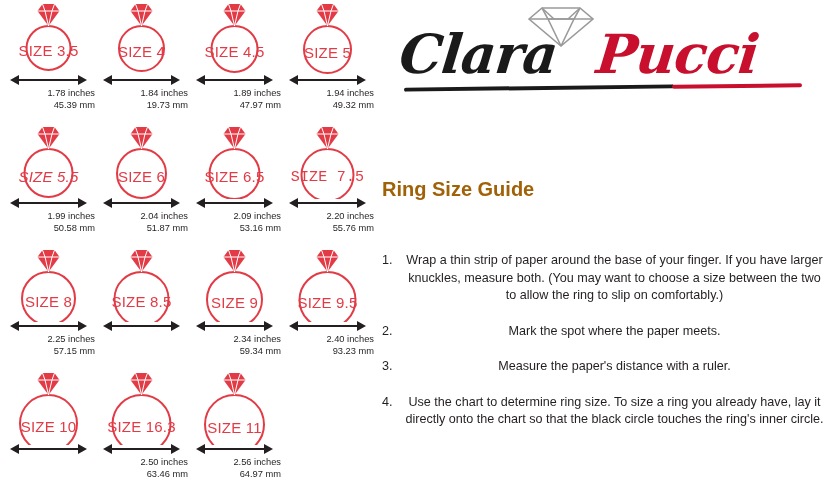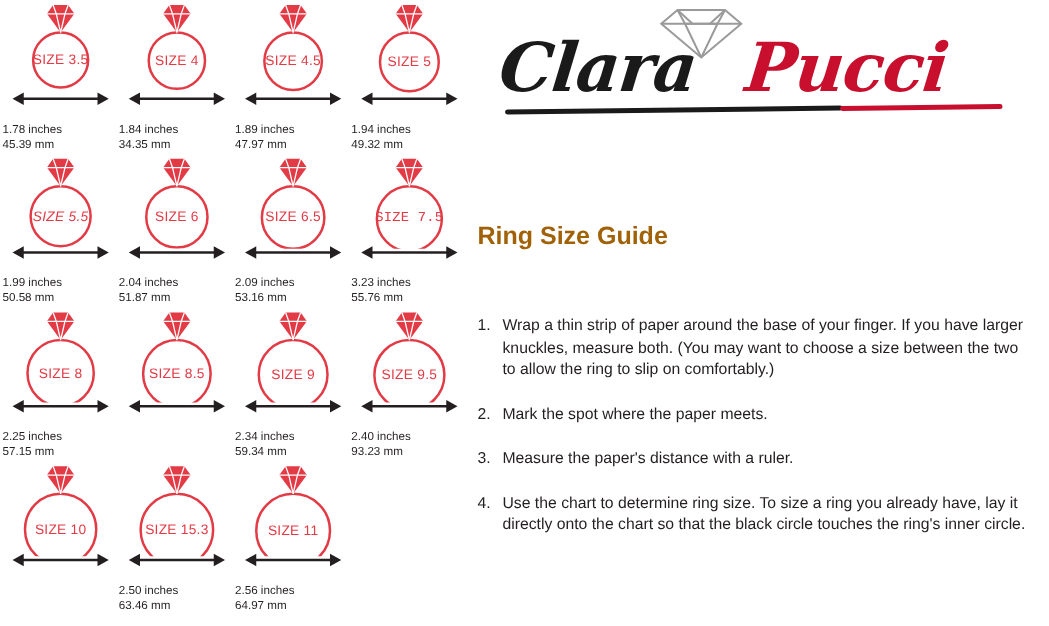--- a/index.html
+++ b/index.html
@@ -49,38 +49,38 @@
     position: absolute;
     left: 0;
     top: 0;
   }
   .size-label {
     position: absolute;
     left: 0;
     top: 38px;
     width: 93px;
     text-align: center;
-    font-size: 11px;
+    font-size: 15px;
     color: #e23b46;
     letter-spacing: .2px;
     font-family: "Liberation Sans", sans-serif;
   }
   .arrow-row {
     position: absolute;
     left: 0;
     top: 70px;
     width: 93px;
     height: 12px;
   }
   .measures {
     position: absolute;
     left: 0;
-    top: 96px;
+    top: 86px;
     width: 93px;
-    text-align: left;
+    text-align: right;
     line-height: 11.5px;
     font-size: 9.3px;
     color: #231f20;
   }
 
   
   .right {
     position: absolute;
     left: 372px;
     top: 0;
@@ -167,20 +167,21 @@
     line-height: 17.5px;
     margin-bottom: 18px;
     color: #231f20;
   }
   .step-num {
     width: 20px;
     flex: 0 0 20px;
   }
   .step-text {
     flex: 1 1 auto;
+    text-align: center;
   }
 </style>
 </head>
 <body>
 
 <div class="page">
 
   <div class="chart">
     <div class="ring-grid" id="ring-grid">
         <div class="ring-cell">
@@ -215,21 +216,21 @@
             </svg>
             <div class="size-label" style="top: 40.5px;">SIZE 4</div>
           </div>
           <div class="arrow-row"><svg width="93" height="12" viewBox="0 0 93 12">
               <line x1="14" y1="6" x2="79" y2="6" stroke="#231f20" stroke-width="2"></line>
               <path d="M8,6 L17,1 L17,11 Z" fill="#231f20"></path>
               <path d="M85,6 L76,1 L76,11 Z" fill="#231f20"></path>
             </svg></div>
           <div class="measures">
             <div>1.84 inches</div>
-            <div>34.35 mm</div>
+            <div>19.73 mm</div>
           </div>
         </div>
         <div class="ring-cell">
           <div class="ring-art">
             <svg class="ring-svg" width="93" height="74" viewBox="0 0 93 74">
               <circle cx="46.5" cy="47" r="23" fill="none" stroke="#e23b46" stroke-width="2"></circle>
               <g>
                 <path d="M35.5,9 L40.5,2 L52.5,2 L57.5,9 L46.5,24 Z" fill="#e23b46"></path>
                 <path d="M35.5,9 L57.5,9 M40.5,2 L43,9 M52.5,2 L50,9 M43,9 L46.5,24 M50,9 L46.5,24" stroke="#ffffff" stroke-width="1" fill="none"></path>
               </g>
@@ -340,21 +341,21 @@
               </g>
             </svg>
             <div class="size-label" style="top: 44px; font-family: Liberation Mono, monospace;">SIZE 7.5</div>
           </div>
           <div class="arrow-row"><svg width="93" height="12" viewBox="0 0 93 12">
               <line x1="14" y1="6" x2="79" y2="6" stroke="#231f20" stroke-width="2"></line>
               <path d="M8,6 L17,1 L17,11 Z" fill="#231f20"></path>
               <path d="M85,6 L76,1 L76,11 Z" fill="#231f20"></path>
             </svg></div>
           <div class="measures">
-            <div>3.23 inches</div>
+            <div>2.20 inches</div>
             <div>55.76 mm</div>
           </div>
         </div>
         <div class="ring-cell">
           <div class="ring-art">
             <svg class="ring-svg" width="93" height="74" viewBox="0 0 93 74">
               <circle cx="46.5" cy="50.5" r="26.5" fill="none" stroke="#e23b46" stroke-width="2"></circle>
               <g>
                 <path d="M35.5,9 L40.5,2 L52.5,2 L57.5,9 L46.5,24 Z" fill="#e23b46"></path>
                 <path d="M35.5,9 L57.5,9 M40.5,2 L43,9 M52.5,2 L50,9 M43,9 L46.5,24 M50,9 L46.5,24" stroke="#ffffff" stroke-width="1" fill="none"></path>
@@ -450,21 +451,21 @@
         </div>
         <div class="ring-cell">
           <div class="ring-art">
             <svg class="ring-svg" width="93" height="74" viewBox="0 0 93 74">
               <circle cx="46.5" cy="53" r="29" fill="none" stroke="#e23b46" stroke-width="2"></circle>
               <g>
                 <path d="M35.5,9 L40.5,2 L52.5,2 L57.5,9 L46.5,24 Z" fill="#e23b46"></path>
                 <path d="M35.5,9 L57.5,9 M40.5,2 L43,9 M52.5,2 L50,9 M43,9 L46.5,24 M50,9 L46.5,24" stroke="#ffffff" stroke-width="1" fill="none"></path>
               </g>
             </svg>
-            <div class="size-label" style="top: 47px;">SIZE 15.3</div>
+            <div class="size-label" style="top: 47px;">SIZE 16.3</div>
           </div>
           <div class="arrow-row"><svg width="93" height="12" viewBox="0 0 93 12">
               <line x1="14" y1="6" x2="79" y2="6" stroke="#231f20" stroke-width="2"></line>
               <path d="M8,6 L17,1 L17,11 Z" fill="#231f20"></path>
               <path d="M85,6 L76,1 L76,11 Z" fill="#231f20"></path>
             </svg></div>
           <div class="measures">
             <div>2.50 inches</div>
             <div>63.46 mm</div>
           </div>

